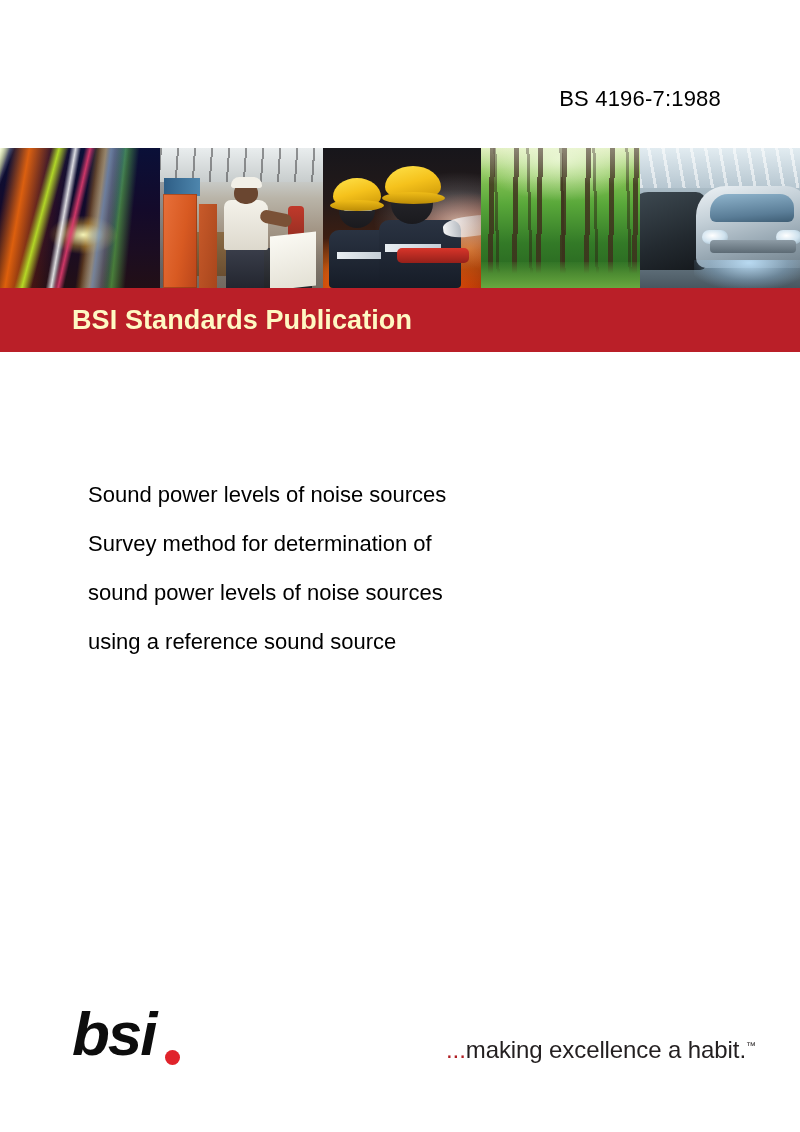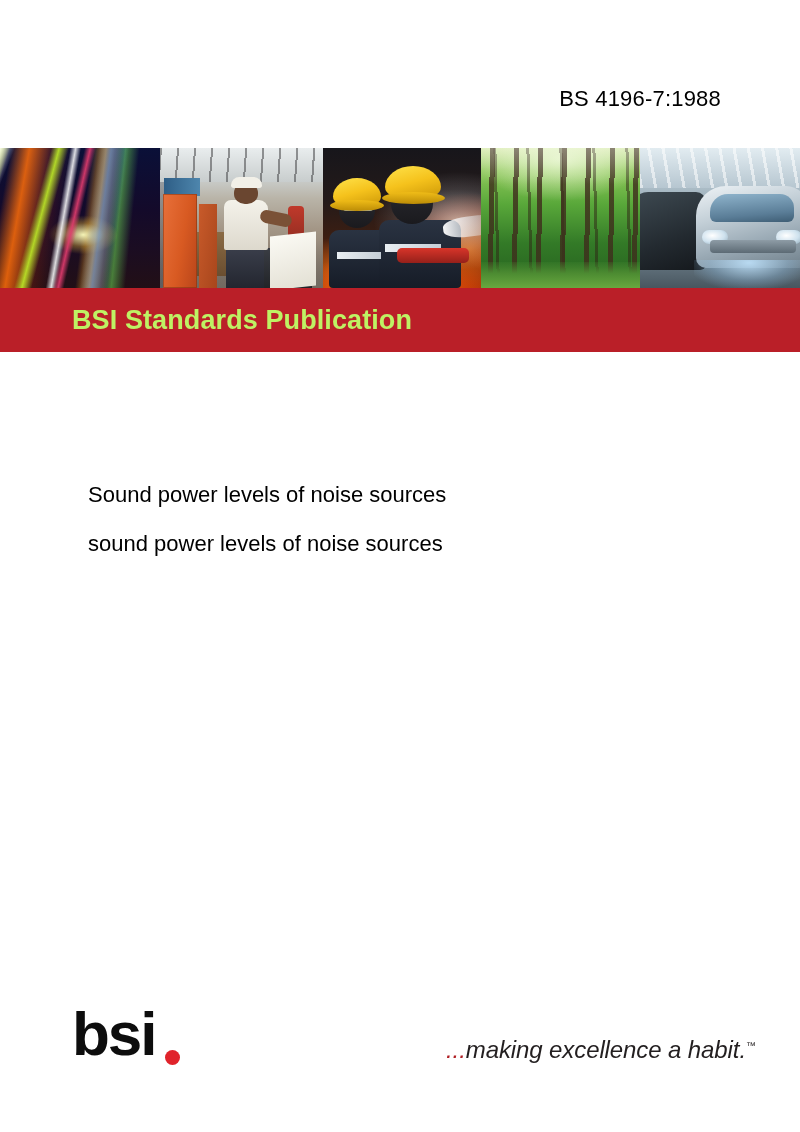--- a/index.html
+++ b/index.html
@@ -260,21 +260,21 @@
     top: 288px;
     width: 800px;
     height: 64px;
     background: #ba1f28;
   }
   .red-band-text {
     position: absolute;
     left: 72px;
     top: 50%;
     transform: translateY(-50%);
-    color: #bef264;
+    color: #fef9c3;
     font-size: 27px;
     font-weight: bold;
     letter-spacing: 0.1px;
     white-space: nowrap;
   }
 
   
   .title-block {
     position: absolute;
     left: 88px;
@@ -288,20 +288,21 @@
     white-space: nowrap;
   }
 
   
   .bsi-logo {
     position: absolute;
     left: 72px;
     top: 1002px;
     width: 130px;
     height: 70px;
+    font-style: italic;
   }
   .bsi-logo-text {
     position: absolute;
     left: 0;
     top: 0;
     font-size: 62px;
     font-weight: bold;
     color: #0d0d0d;
     letter-spacing: -2px;
     line-height: 64px;
@@ -316,21 +317,20 @@
     background: #e0232b;
   }
   .tagline {
     position: absolute;
     right: 44px;
     top: 1036px;
     font-size: 24px;
     color: #231f20;
     white-space: nowrap;
     letter-spacing: -0.1px;
-    font-style: italic;
   }
   .tagline .dots { color: #b01f24; }
   .tagline .tm {
     font-size: 10px;
     vertical-align: 9px;
     letter-spacing: 0;
   }
 </style>
 </head>
 <body>
@@ -392,21 +392,23 @@
   </div>
 
 </div>
 
 <div class="red-band">
   <div class="red-band-text">BSI Standards Publication</div>
 </div>
 
 <div class="title-block">
   <div class="title-line">Sound power levels of noise sources</div>
+  <div class="title-line">Survey method for determination of</div>
   <div class="title-line">sound power levels of noise sources</div>
+  <div class="title-line">using a reference sound source</div>
 </div>
 
 <div class="bsi-logo">
   <span class="bsi-logo-text">bsi</span>
   <span class="bsi-logo-dot"></span>
 </div>
 
 <div class="tagline"><span class="dots">...</span><span>making excellence a habit</span><span>.</span><span class="tm">™</span></div>
 
 </body></html>

